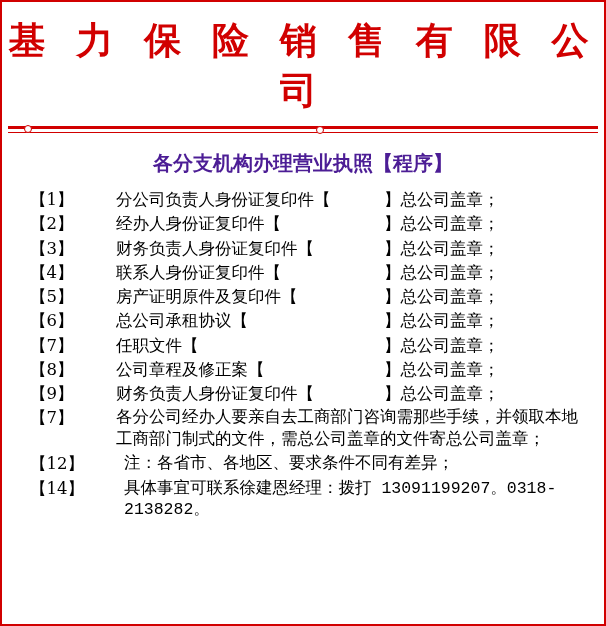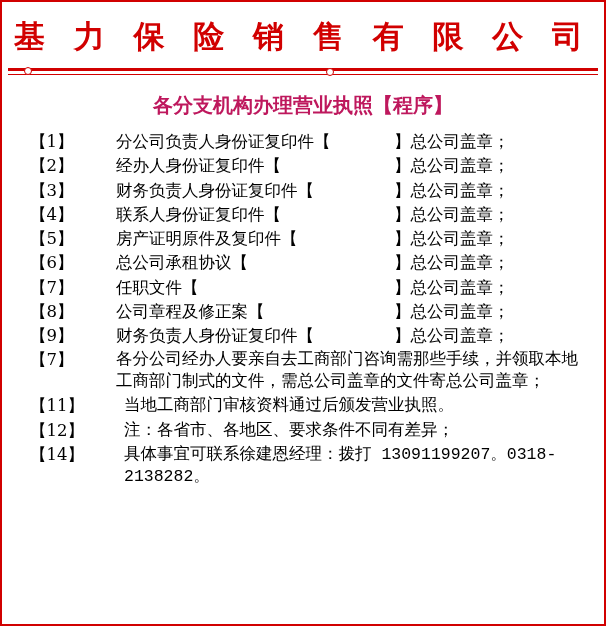--- a/index.html
+++ b/index.html
@@ -17,21 +17,21 @@
     position: relative;
     width: 606px;
     height: 626px;
     box-sizing: border-box;
     border: 2px solid #d10000;
     background: #ffffff;
   }
   .company-title {
     text-align: center;
     color: #d10000;
-    font-size: 31px;
+    font-size: 37px;
     font-weight: bold;
     letter-spacing: 9px;
     margin-top: 14px;
     margin-bottom: 10px;
     font-family: "DejaVu Serif", serif;
   }
   .rule-wrap {
     position: relative;
     height: 14px;
     margin: 0 6px 8px 6px;
@@ -57,21 +57,21 @@
     height: 6px;
     border: 1px solid #d10000;
     border-radius: 50%;
     background: #ffffff;
   }
   .rule-dot.left { left: 16px; }
   .rule-dot.right { right: 16px; }
 
   .doc-title {
     text-align: center;
-    color: #be185d;
+    color: #4c1d95;
     font-size: 20px;
     font-weight: bold;
     margin: 10px 0 12px 0;
     font-family: "DejaVu Serif", serif;
   }
 
   .list {
     padding: 0 10px 0 28px;
     font-size: 16.5px;
     color: #000000;
@@ -92,21 +92,21 @@
     flex: 1 1 auto;
     position: relative;
     padding-left: 12px;
   }
   .txt-inner {
     display: block;
     margin-left: 28px;
   }
   .right {
     position: absolute;
-    left: 318px;
+    left: 308px;
     top: 0;
     white-space: nowrap;
   }
   .wrap-row .txt {
     padding-left: 12px;
     font-family: Liberation Mono, monospace;
   }
   .wrap-row .txt-inner {
     display: block;
   }
@@ -201,26 +201,20 @@
       </span>
     </div>
 
     <div class="row wrap-row">
       <span class="num">【7】</span>
       <span class="txt">
         <span class="txt-inner">各分公司经办人要亲自去工商部门咨询需那些手续，并领取本地工商部门制式的文件，需总公司盖章的文件寄总公司盖章；</span>
       </span>
     </div>
 
-    <div class="row wrap-row">
-      <span class="num">【11】</span>
-      <span class="txt">
-        <span class="txt-inner">当地工商部门审核资料通过后颁发营业执照。</span>
-      </span>
-    </div>
 
     <div class="row wrap-row">
       <span class="num">【12】</span>
       <span class="txt">
         <span class="txt-inner">注：各省市、各地区、要求条件不同有差异；</span>
       </span>
     </div>
 
 
     <div class="row wrap-row">

